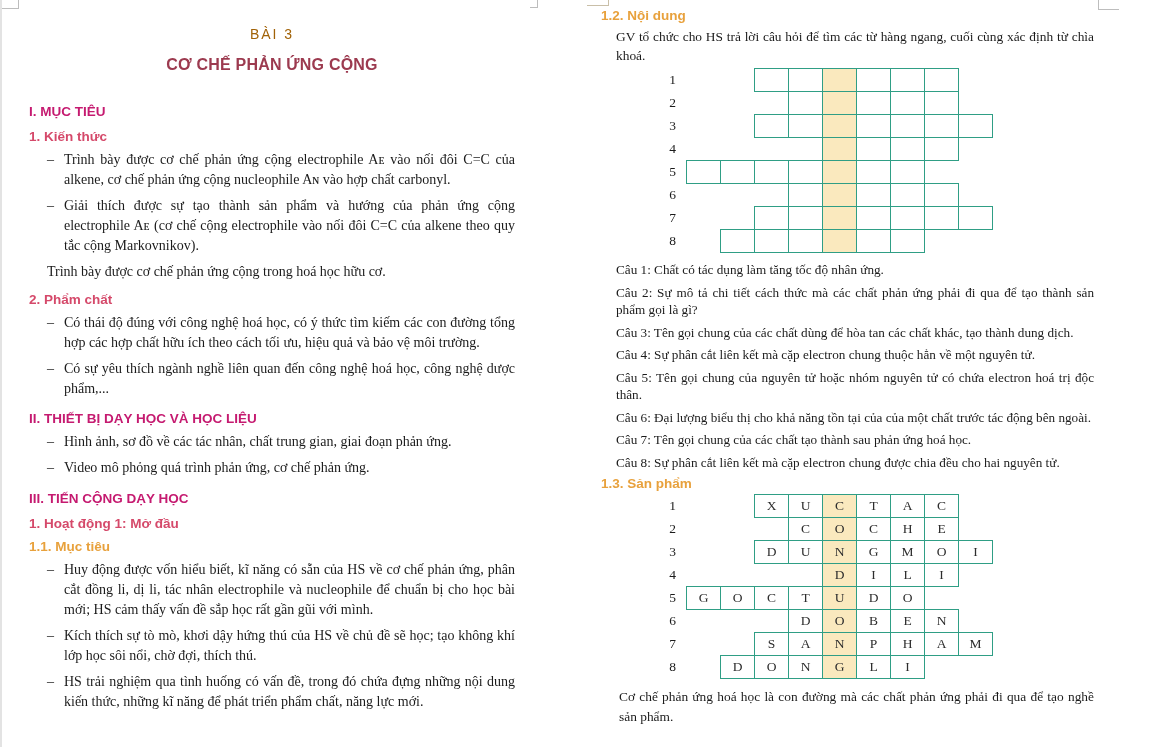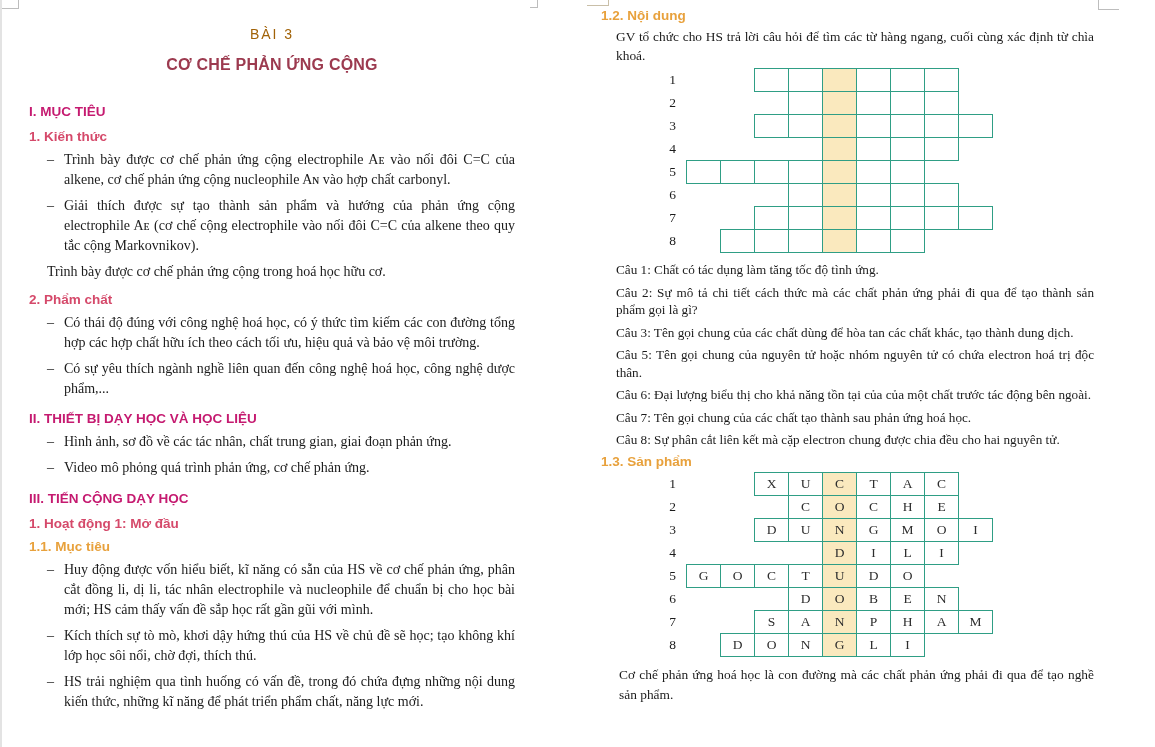--- a/index.html
+++ b/index.html
@@ -197,23 +197,24 @@
           <div class="cw-cell" style="left: 272px; top: 138px;"></div>
           <div class="cw-num" style="top: 161px;">8</div>
           <div class="cw-cell" style="left: 34px; top: 161px;"></div>
           <div class="cw-cell" style="left: 68px; top: 161px;"></div>
           <div class="cw-cell" style="left: 102px; top: 161px;"></div>
           <div class="cw-cell key" style="left: 136px; top: 161px;"></div>
           <div class="cw-cell" style="left: 170px; top: 161px;"></div>
           <div class="cw-cell" style="left: 204px; top: 161px;"></div>
         </div>
 
-      <p class="q">Câu 1: Chất có tác dụng làm tăng tốc độ tình ứng.</p>
+      <p class="q">Câu 1: Chất có tác dụng làm tăng tốc độ nhân ứng.</p>
       <p class="q">Câu 2: Sự mô tả chi tiết cách thức mà các chất phản ứng phải đi qua để tạo thành sản phẩm gọi là gì?</p>
       <p class="q">Câu 3: Tên gọi chung của các chất dùng để hòa tan các chất khác, tạo thành dung dịch.</p>
+      <p class="q">Câu 4: Sự phân cắt liên kết mà cặp electron chung thuộc hẳn về một nguyên tử.</p>
       <p class="q">Câu 5: Tên gọi chung của nguyên tử hoặc nhóm nguyên tử có chứa electron hoá trị độc thân.</p>
       <p class="q">Câu 6: Đại lượng biểu thị cho khả năng tồn tại của của một chất trước tác động bên ngoài.</p>
       <p class="q">Câu 7: Tên gọi chung của các chất tạo thành sau phản ứng hoá học.</p>
       <p class="q">Câu 8: Sự phân cắt liên kết mà cặp electron chung được chia đều cho hai nguyên tử.</p>
 
       <h4 class="minor h13">1.3. Sản phẩm</h4>
 
       <div class="crossword">
           <div class="cw-num" style="top: 0px;">1</div>
           <div class="cw-cell" style="left: 68px; top: 0px;">X</div>

